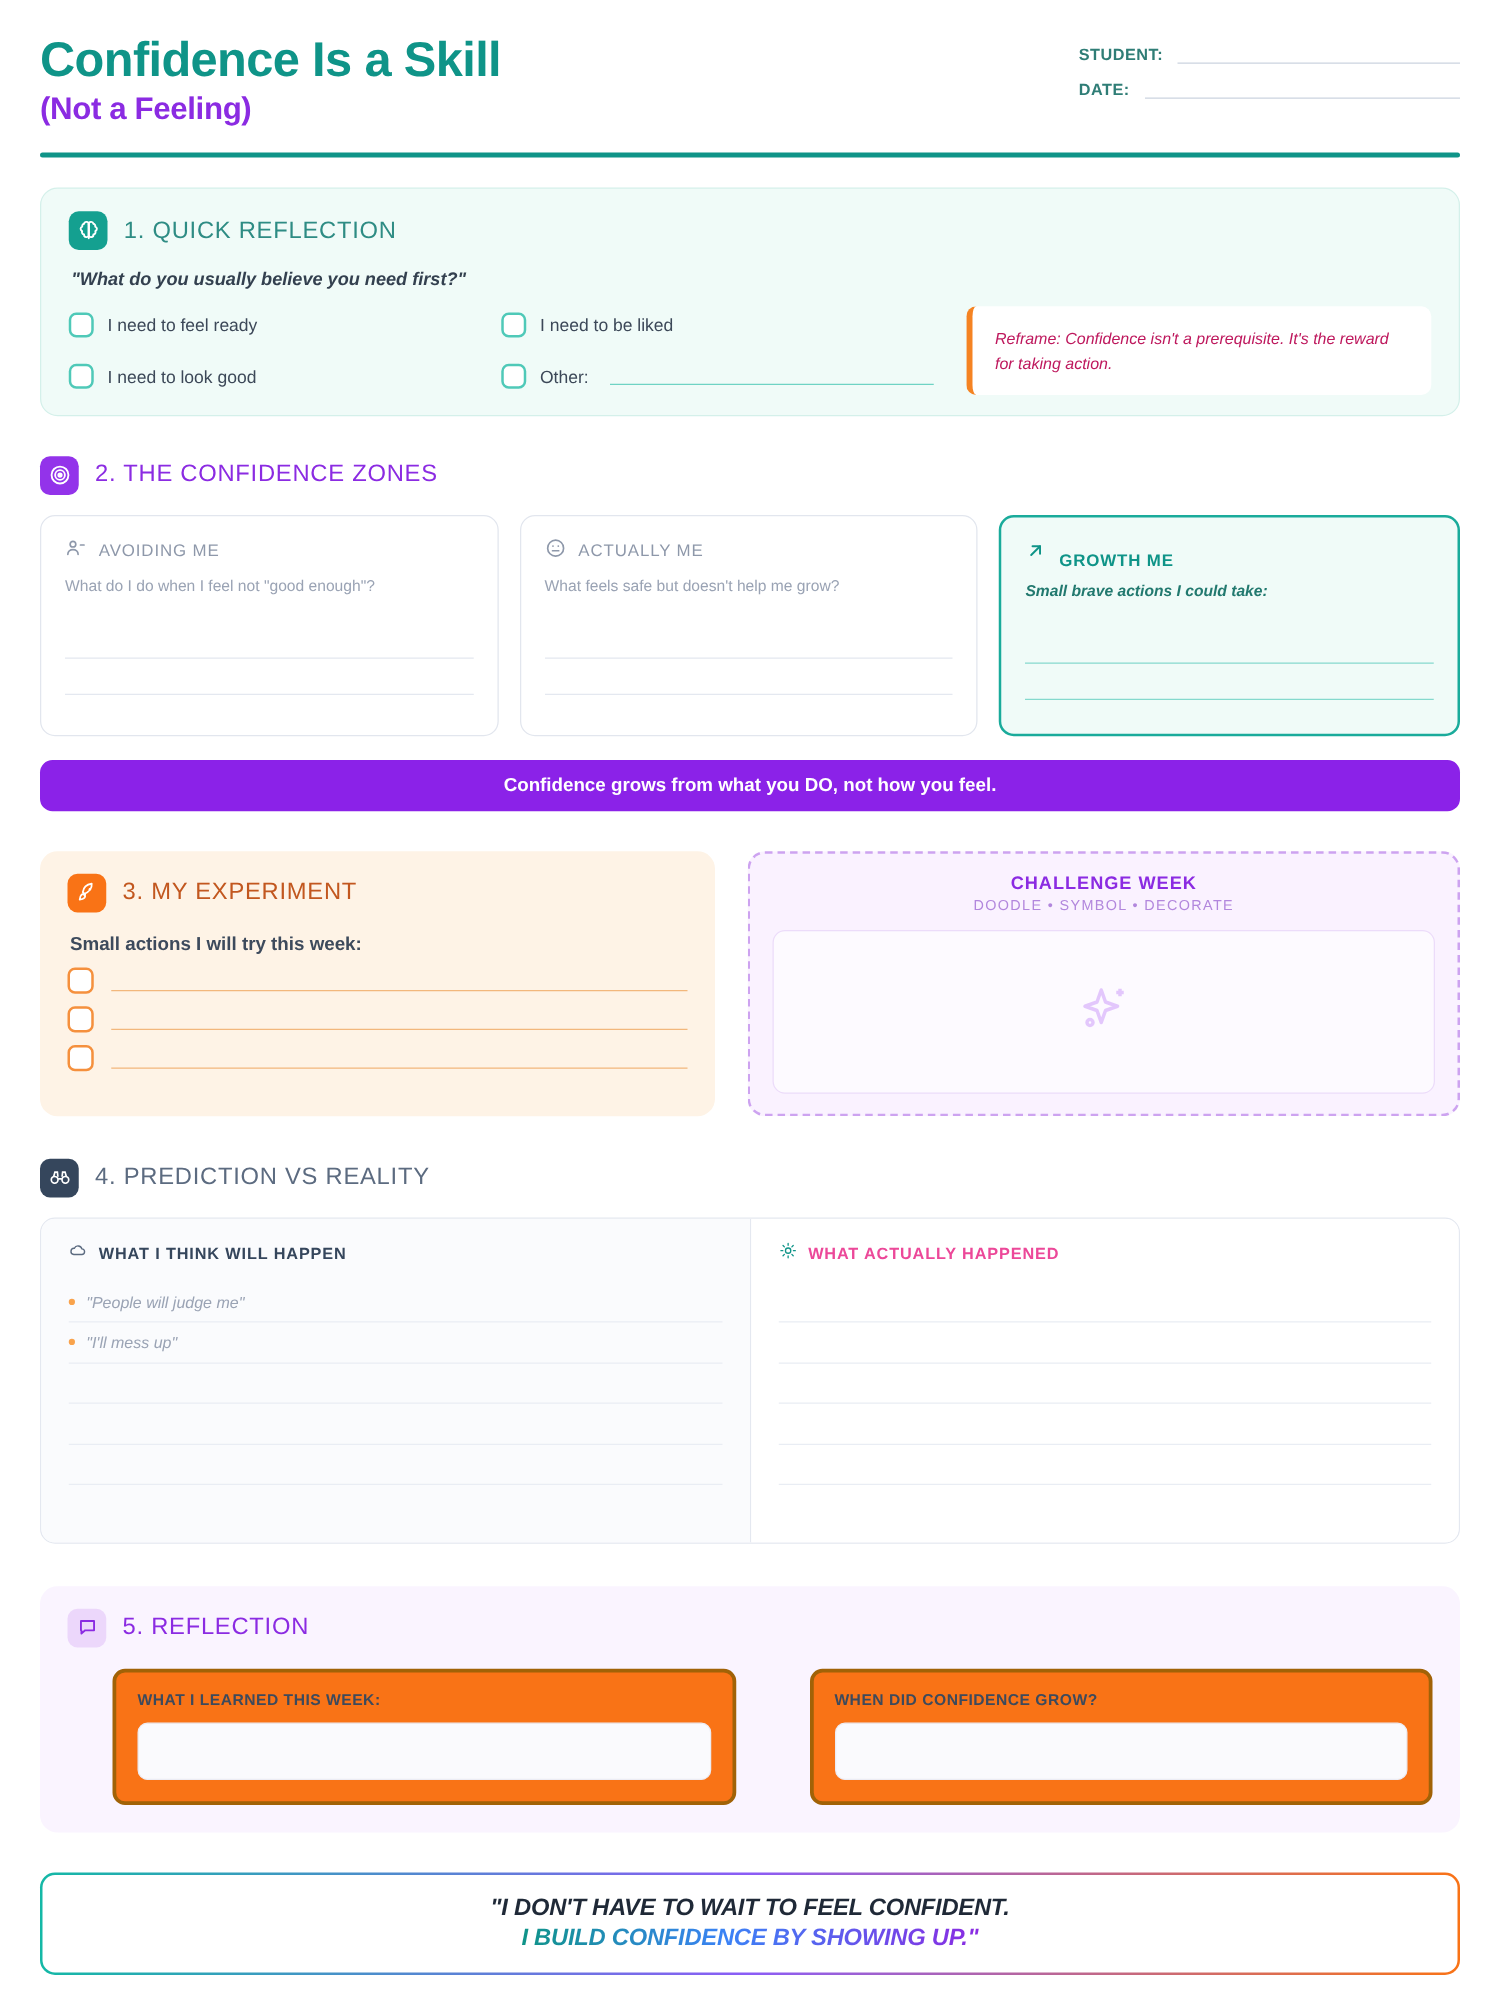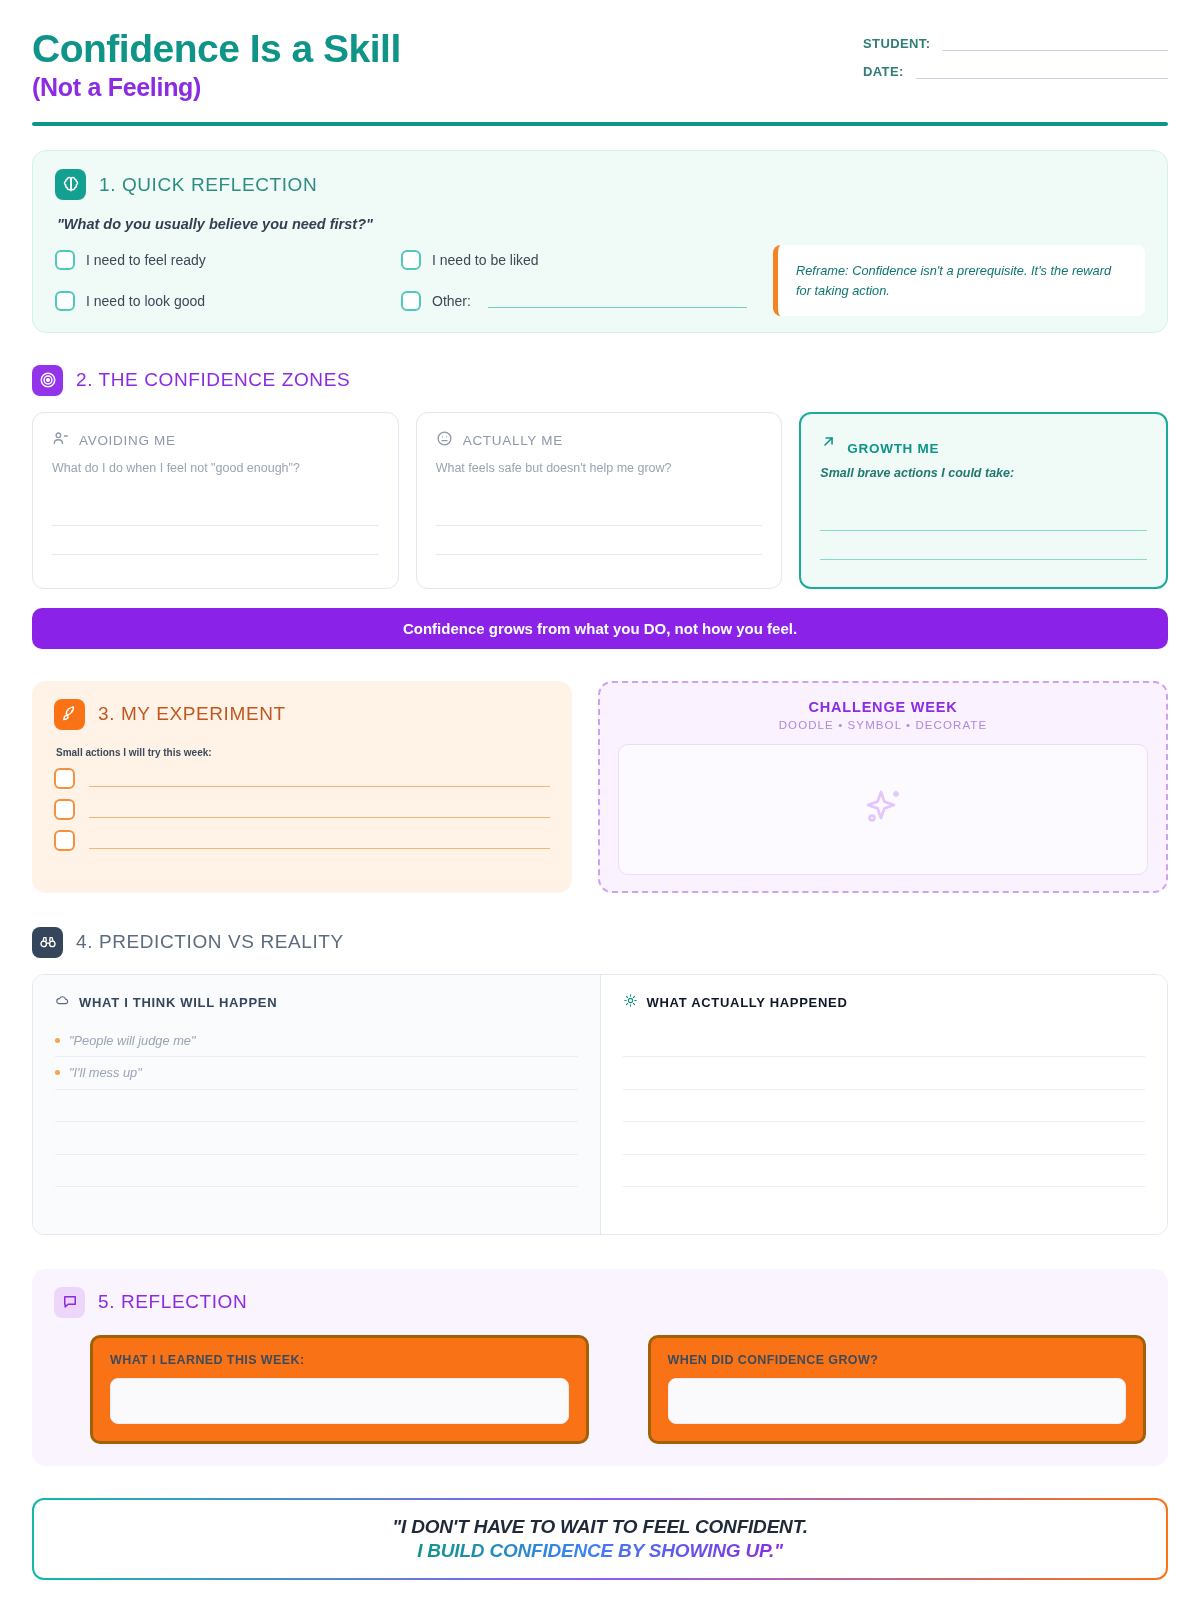--- a/index.html
+++ b/index.html
@@ -62,21 +62,21 @@
     width: 20px; height: 20px; border: 2px solid #4fc9b8;
     border-radius: 6px; background: #fff; flex: none;
   }
   .opt-label { font-size: 14px; color: #3c4858; white-space: nowrap; }
   .opt-line { flex: 1; border-bottom: 1.5px solid #6fd3c4; height: 14px; margin-left: 6px; min-width: 60px; }
   .reframe {
     width: 372px; flex: none; background: #fff; border-radius: 8px;
     border-left: 5px solid #f58322; padding: 16px 18px;
     display: flex; align-items: center;
   }
-  .reframe-text { font-size: 12.8px; font-style: italic; color: #0f766e; line-height: 1.5; }
+  .reframe-text { font-size: 12.8px; font-style: italic; color: #be185d; line-height: 1.5; }
 
   
   .sec2 { margin-top: 32px; }
   .ic-purple { background: #9333ea; color: #fff; }
   .t-purple { color: #8b2be2; }
   .zones { display: flex; gap: 17px; margin-top: 16px; }
   .zone {
     flex: 1; background: #fff; border: 1px solid #e2e6ee;
     border-radius: 12px; padding: 17px 19px 20px 19px; height: 177px;
   }
@@ -99,21 +99,21 @@
   .banner-text { color: #fff; font-size: 15px; font-weight: bold; }
 
   
   .row3 { display: flex; gap: 26px; margin-top: 32px; }
   .card-exp {
     width: 540px; flex: none; background: #fef3e6; border-radius: 14px;
     padding: 18px 22px 22px 22px; height: 212px;
   }
   .ic-orange { background: #f97316; color: #fff; }
   .t-orange { color: #c2571f; }
-  .exp-sub { font-size: 10px; font-weight: bold; color: #3d4a5c; margin: 17px 0 10px 2px; }
+  .exp-sub { font-size: 15px; font-weight: bold; color: #3d4a5c; margin: 17px 0 10px 2px; }
   .exp-row { display: flex; align-items: center; gap: 14px; margin-bottom: 10px; }
   .cb-orange {
     width: 21px; height: 21px; border: 2px solid #f5903d;
     border-radius: 6px; background: #fff; flex: none;
   }
   .exp-line { flex: 1; border-bottom: 1.3px solid #f2b77c; height: 18px; }
   .card-challenge {
     flex: 1; background: #faf2ff; border: 2px dashed #cda3f0;
     border-radius: 14px; padding: 16px 18px; height: 212px;
     display: flex; flex-direction: column;
@@ -141,21 +141,21 @@
     margin-top: 16px; display: flex; background: #fdfdff;
     border: 1px solid #e4e8f0; border-radius: 12px; overflow: hidden; height: 261px;
   }
   .pvr-col { flex: 1; padding: 18px 22px; }
   .pvr-col.left { background: #fafbfd; border-right: 1px solid #e4e8f0; }
   .pvr-col.right { background: #fff; }
   .pvr-head { display: flex; align-items: center; gap: 9px; }
   .pvr-head svg { width: 15px; height: 15px; flex: none; }
   .pvr-title { font-size: 13px; font-weight: bold; letter-spacing: 0.7px; }
   .pvr-title.dark { color: #35465c; }
-  .pvr-title.teal { color: #0f172a; }
+  .pvr-title.teal { color: #ec4899; }
   .pvr-lines { margin-top: 13px; }
   .pline {
     border-bottom: 1px solid #e9edf4; height: 32.5px;
     display: flex; align-items: center; gap: 9px;
   }
   .bullet { width: 5px; height: 5px; border-radius: 50%; background: #f9a34c; flex: none; }
   .ptext { font-size: 12.8px; font-style: italic; color: #9aa3b4; }
 
   
   .card-ref {

